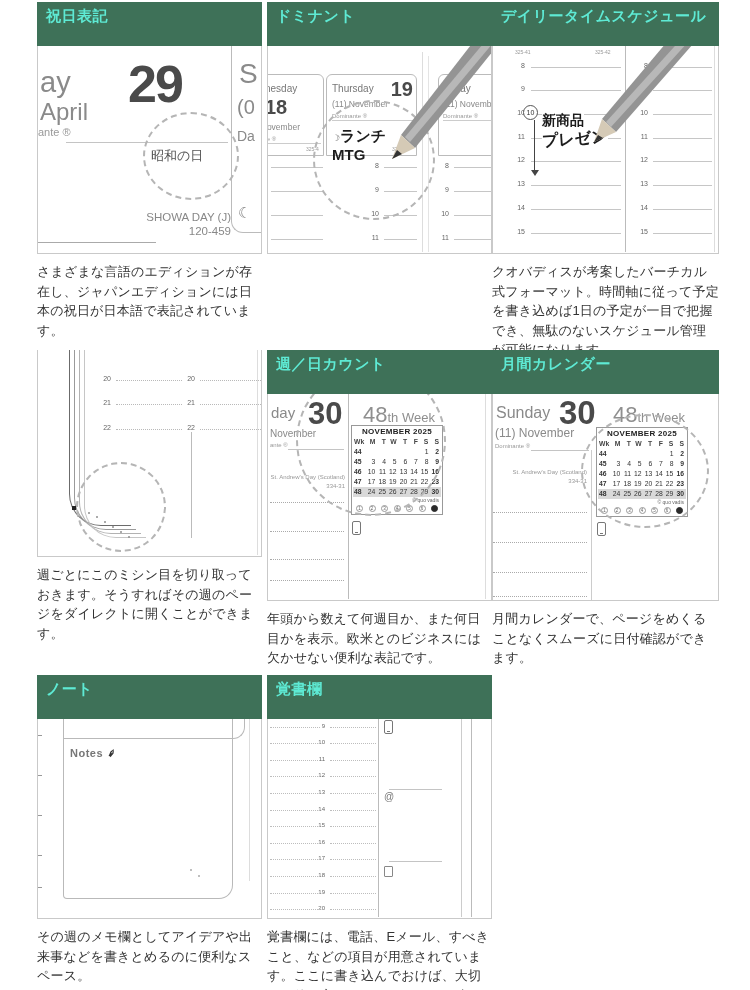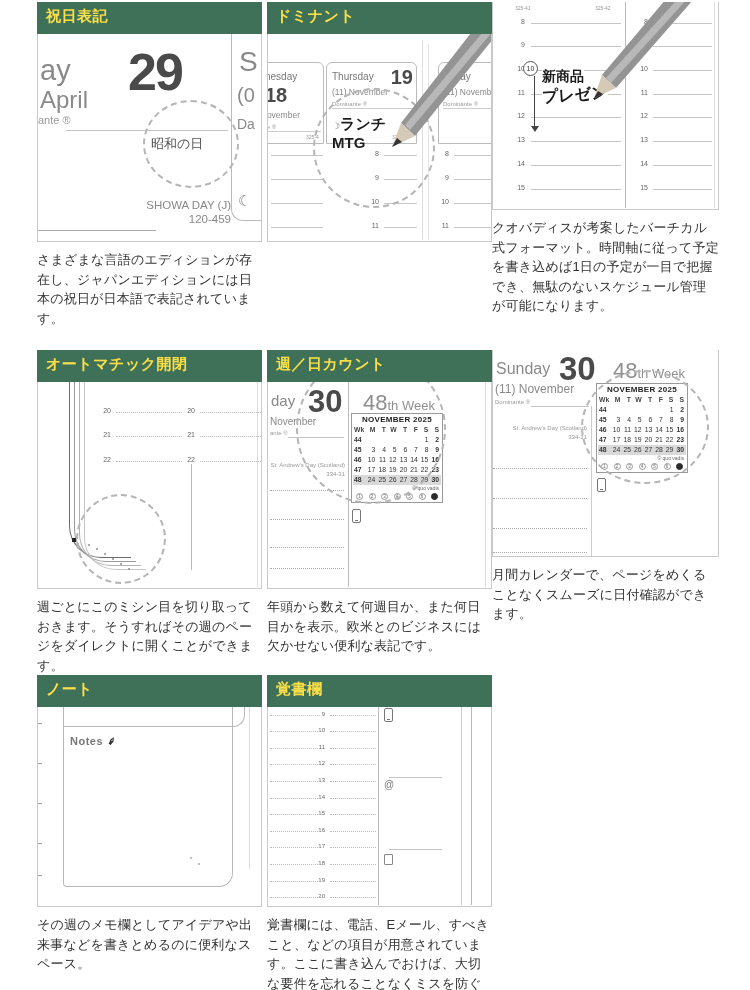--- a/index.html
+++ b/index.html
@@ -13,22 +13,22 @@
   *{box-sizing:border-box;margin:0;padding:0;}
   body{
     width:750px;height:990px;position:relative;background:#fff;
     font-family:"Liberation Sans","DejaVu Sans",sans-serif;overflow:hidden;
   }
   .panel{position:absolute;width:225px;}
   .p1{left:37px;top:2px;}   .p2{left:267px;top:2px;}   .p3{left:492px;top:2px;width:227px;}
   .p4{left:37px;top:350px;} .p5{left:267px;top:350px;} .p6{left:492px;top:350px;width:227px;}
   .p7{left:37px;top:675px;} .p8{left:267px;top:675px;}
   .phead{
-    background:var(--green);color:#fde047;font-weight:bold;font-size:15px;
-    height:32px;line-height:28px;padding-left:9px;letter-spacing:.5px;white-space:nowrap;overflow:hidden;
+    background:var(--green);color:#5eead4;font-weight:bold;font-size:15px;
+    height:44px;line-height:28px;padding-left:9px;letter-spacing:.5px;white-space:nowrap;overflow:hidden;
   }
   .pimg{
     position:relative;background:#fff;border:1px solid var(--panel-border);
     border-top:none;overflow:hidden;
   }
   .p1 .pimg,.p2 .pimg,.p3 .pimg{height:208px;}
   .p4 .pimg,.p5 .pimg,.p6 .pimg{height:207px;}
   .p7 .pimg,.p8 .pimg{height:200px;}
   .pdesc{font-size:13px;color:#333;line-height:1.5;margin-top:8px;letter-spacing:.2px;}
   .abs{position:absolute;}
@@ -225,20 +225,21 @@
     <svg class="pencil" style="right:-6px;top:-8px;" width="112" height="135" viewBox="0 0 112 135">
       <polygon points="96,-6 112,8 30,110 16,97" fill="#949494"></polygon>
       <polygon points="103,0 108,5 25,104 20,99" fill="#b8b8b8"></polygon>
       <polygon points="16,97 30,110 7,121" fill="#d5cab6"></polygon>
       <polygon points="12,112 7,121 17,116" fill="#333333"></polygon>
     </svg>
   </div>
 </div>
 
 <div class="panel p3">
+  <div class="phead">デイリータイムスケジュール</div>
   <div class="pimg">
     <span class="code" style="left:22px;top:3px;">325-41</span>
     <span class="code" style="left:102px;top:3px;">325-42</span>
     <div class="hlist p3l" style="left:0;top:0;width:128px;">
         <div class="row-item" style="height: 23.7px;">
           <span class="row-num">8</span>
           <span class="row-line"></span>
         </div>
         <div class="row-item" style="height: 23.7px;">
           <span class="row-num">9</span>
@@ -314,21 +315,20 @@
       <polygon points="86,-6 102,8 25,96 11,83" fill="#949494"></polygon>
       <polygon points="93,0 98,5 20,91 15,86" fill="#b8b8b8"></polygon>
       <polygon points="11,83 25,96 3,106" fill="#d5cab6"></polygon>
       <polygon points="7,99 3,106 12,102" fill="#333333"></polygon>
     </svg>
   </div>
   <div class="pdesc">クオバディスが考案したバーチカル式フォーマット。時間軸に従って予定を書き込めば1日の予定が一目で把握でき、無駄のないスケジュール管理が可能になります。</div>
 </div>
 
 <div class="panel p4">
-  <div class="phead">オートマチック開閉</div>
   <div class="pimg">
     <div class="spine" style="left:31px;top:-10px;width:62px;height:186px;border-color:#6b6b6b;"></div>
     <div class="spine" style="left:36px;top:-10px;width:62px;height:190px;border-color:#9a9a9a;"></div>
     <div class="spine" style="left:41px;top:-10px;width:62px;height:194px;border-color:#b2b2b2;"></div>
     <div class="spine" style="left:46px;top:-10px;width:62px;height:198px;border-color:#c6c6c6;"></div>
     <div class="abs" style="left:34px;top:156px;width:4px;height:4px;background:#222;"></div>
     <div class="perf-dot" style="left:50px;top:162px;"></div>
     <div class="perf-dot" style="left:58px;top:166px;"></div>
     <div class="perf-dot" style="left:66px;top:171px;"></div>
     <div class="perf-dot" style="left:74px;top:176px;"></div>
@@ -459,20 +459,21 @@
           <span class="mc-phc mc-phf">7</span>
         </div>
       </div>
     <div class="phone-icon" style="left:84px;top:127px;"></div>
     <div class="dashed-circle" style="left:28px;top:-28px;width:150px;height:150px;"></div>
   </div>
   <div class="pdesc">年頭から数えて何週目か、また何日目かを表示。欧米とのビジネスには欠かせない便利な表記です。</div>
 </div>
 
 <div class="panel p6">
+  <div class="phead">月間カレンダー</div>
   <div class="pimg">
     <span class="abs gtxt" style="left:3px;top:10px;font-size:16px;">Sunday</span>
     <span class="abs bigday" style="left:66px;top:0px;font-size:33px;">30</span>
     <span class="abs weeklabel" style="left:120px;top:8px;font-size:13px;"><b>48</b><span>th Week</span></span>
     <span class="abs gtxt" style="left:2px;top:32px;font-size:12px;">(11) November</span>
     <span class="abs tinytxt" style="left:2px;top:49px;">Dominante ®</span>
     <div class="hline" style="left:38px;top:56px;width:58px;"></div>
     <div class="abs tinytxt" style="left:0;top:75px;width:94px;text-align:right;">St. Andrew's Day (Scotland)</div>
     <div class="abs tinytxt" style="left:0;top:84px;width:94px;text-align:right;">334-31</div>
     <div class="dashrow" style="left:0;top:118px;width:94px;"></div>

